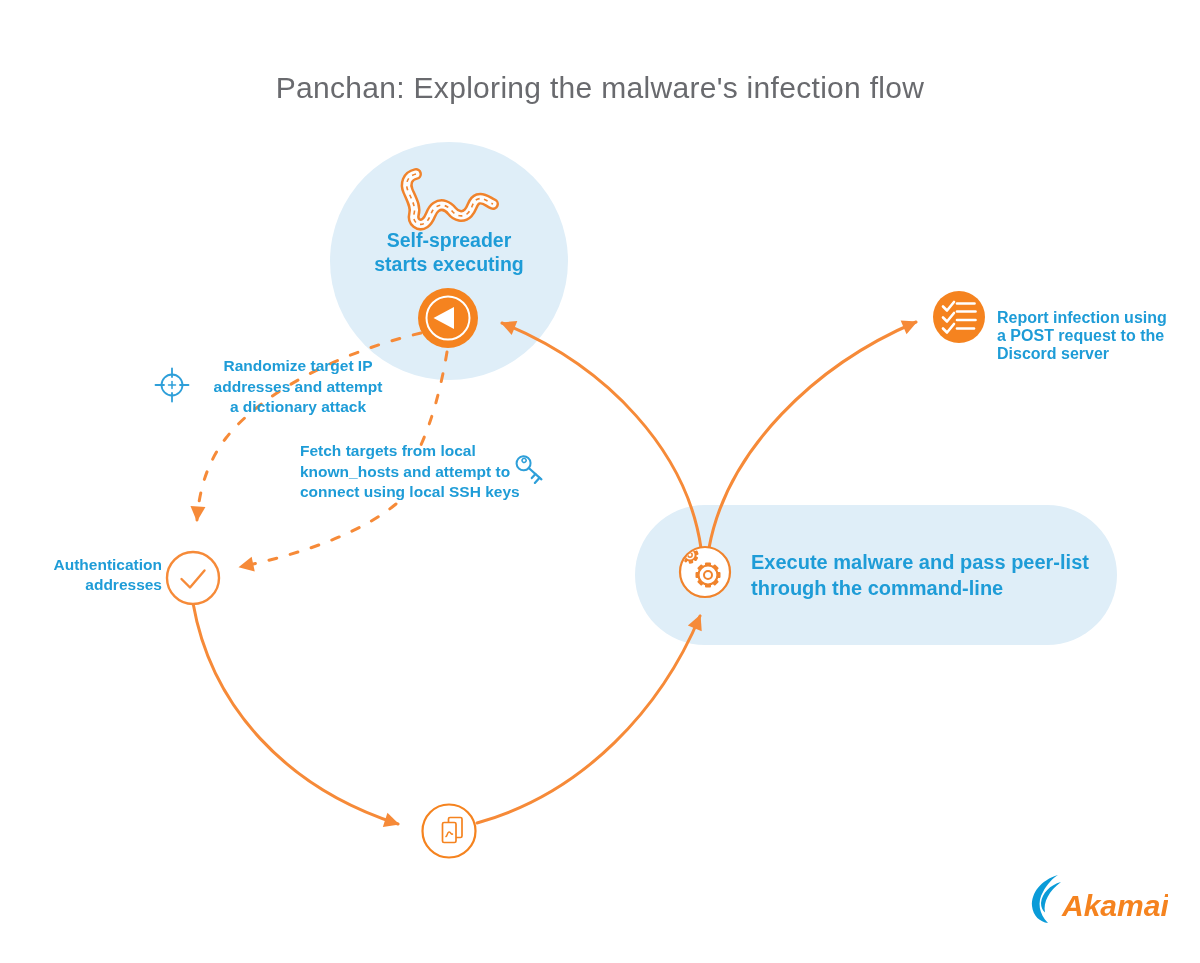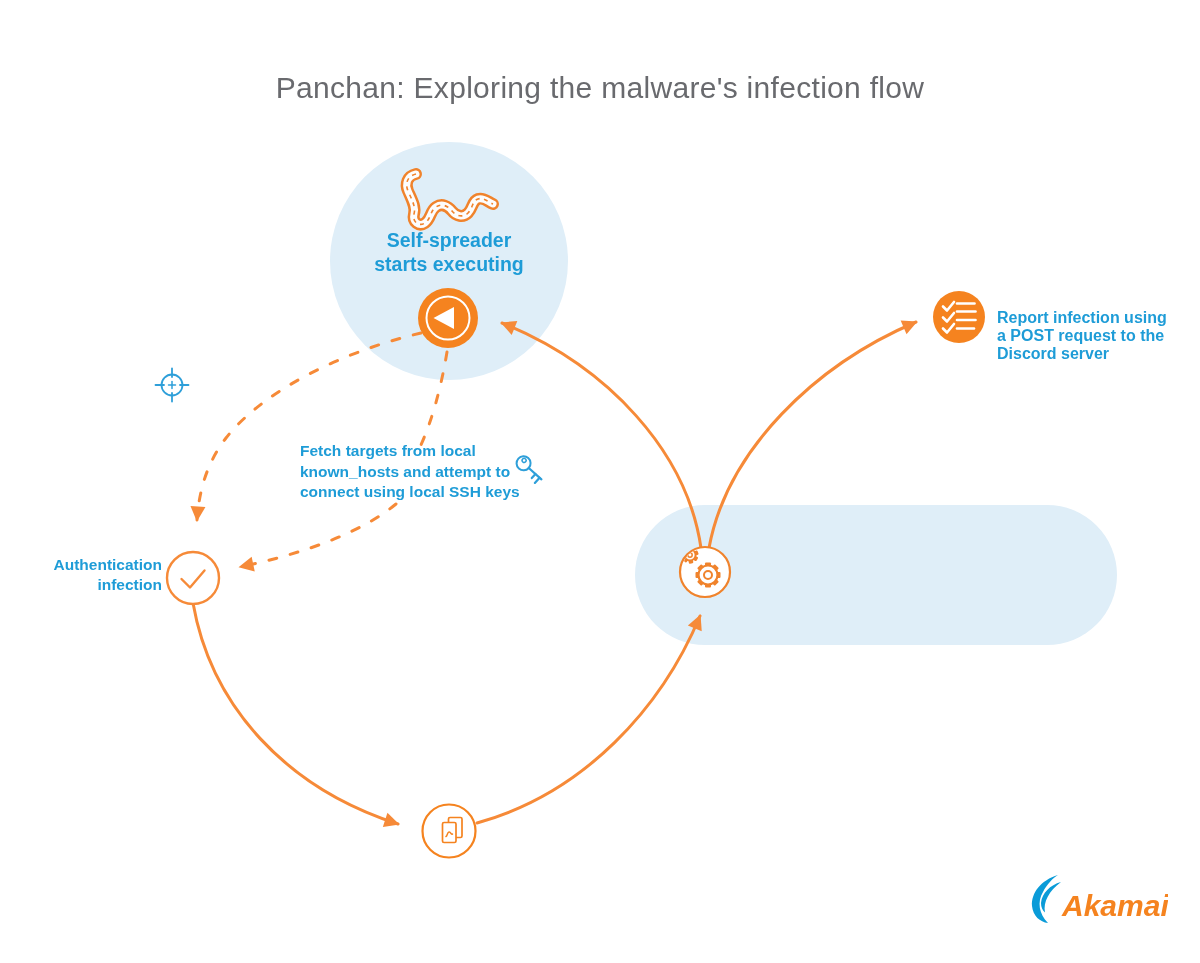--- a/index.html
+++ b/index.html
@@ -87,36 +87,39 @@
     <g stroke="#2E9FD9" stroke-width="1.8" stroke-linecap="round" fill="none">
       <circle cx="20" cy="20" r="10.5"></circle>
       <line x1="20" y1="3.5" x2="20" y2="12"></line>
       <line x1="20" y1="28" x2="20" y2="36.5"></line>
       <line x1="3.5" y1="20" x2="12" y2="20"></line>
       <line x1="28" y1="20" x2="36.5" y2="20"></line>
       <line x1="20" y1="16.5" x2="20" y2="23.5" stroke-width="1.5"></line>
       <line x1="16.5" y1="20" x2="23.5" y2="20" stroke-width="1.5"></line>
     </g>
   </svg>
+  <div class="lbl lbl-randomize">Randomize target IP
+addresses and attempt
+a dictionary attack</div>
 
   <div class="lbl lbl-fetch">Fetch targets from local
 known_hosts and attempt to
 connect using local SSH keys</div>
   <svg class="icon" style="left:509px;top:448px;" width="44" height="44" viewBox="0 0 44 44">
     <g transform="rotate(42 22 22)" stroke="#2E9FD9" fill="none" stroke-linecap="round">
       <circle cx="12" cy="22" r="7" stroke-width="2"></circle>
       <circle cx="10.5" cy="19.5" r="2" stroke-width="1.5"></circle>
       <path d="M19 22 H 36" stroke-width="2.2"></path>
       <path d="M28 22 v 5.5" stroke-width="2.2"></path>
       <path d="M33.5 22 v 7" stroke-width="2.2"></path>
     </g>
   </svg>
 
   <div class="lbl lbl-auth">Authentication
-infection</div>
+addresses</div>
   <svg class="icon" style="left:164px;top:549px;" width="58" height="58" viewBox="0 0 58 58">
     <circle cx="29" cy="29" r="26" fill="#ffffff" stroke="#F68A38" stroke-width="2.4"></circle>
     <path d="M17.5 30 L 26 38.5 L 40.5 21.5" fill="none" stroke="#F68A38" stroke-width="2.4" stroke-linecap="round" stroke-linejoin="round"></path>
   </svg>
 
   <svg class="icon" style="left:420px;top:802px;" width="58" height="58" viewBox="0 0 58 58">
     <circle cx="29" cy="29" r="26.5" fill="#ffffff" stroke="#F5831F" stroke-width="2.2"></circle>
     <rect x="28.5" y="15.5" width="13.5" height="20" rx="1.5" fill="#ffffff" stroke="#F5831F" stroke-width="1.7"></rect>
     <rect x="22.5" y="20.5" width="13.5" height="20" rx="1.5" fill="#ffffff" stroke="#F5831F" stroke-width="1.7"></rect>
     <path d="M26 34.5 C 27.5 34 27 30.5 29 30 C 31 29.5 30.5 33 32.5 32" fill="none" stroke="#F5831F" stroke-width="1.5" stroke-linecap="round"></path>
@@ -148,20 +151,22 @@
         <rect x="11" y="2.5" width="4.5" height="4.5" rx="1" transform="rotate(120 13 11)"></rect>
         <rect x="11" y="2.5" width="4.5" height="4.5" rx="1" transform="rotate(170 13 11)"></rect>
         <rect x="11" y="2.5" width="4.5" height="4.5" rx="1" transform="rotate(220 13 11)"></rect>
         <rect x="11" y="2.5" width="4.5" height="4.5" rx="1" transform="rotate(270 13 11)"></rect>
         <rect x="11" y="2.5" width="4.5" height="4.5" rx="1" transform="rotate(320 13 11)"></rect>
       </g>
       <circle cx="13" cy="11" r="5.5" fill="#ffffff" stroke="#F0832C" stroke-width="1.8"></circle>
       <circle cx="13" cy="11" r="2.2" fill="#ffffff" stroke="#F0832C" stroke-width="1.5"></circle>
     </g>
   </svg>
+  <div class="lbl lbl-execute">Execute malware and pass peer-list
+through the command-line</div>
 
   <svg class="icon" style="left:931px;top:289px;" width="56" height="56" viewBox="0 0 56 56">
     <circle cx="28" cy="28" r="26" fill="#F5831F"></circle>
     <g stroke="#ffffff" stroke-width="2.6" stroke-linecap="round" stroke-linejoin="round" fill="none">
       <path d="M26 14.5 H 43.5"></path>
       <path d="M26 22.5 H 44.5"></path>
       <path d="M26 31 H 44.5"></path>
       <path d="M26 39.5 H 43"></path>
       <path d="M12 17.5 l 4 4 l 7 -8.5"></path>
       <path d="M12 28.5 l 4 4 l 7 -8.5"></path>

